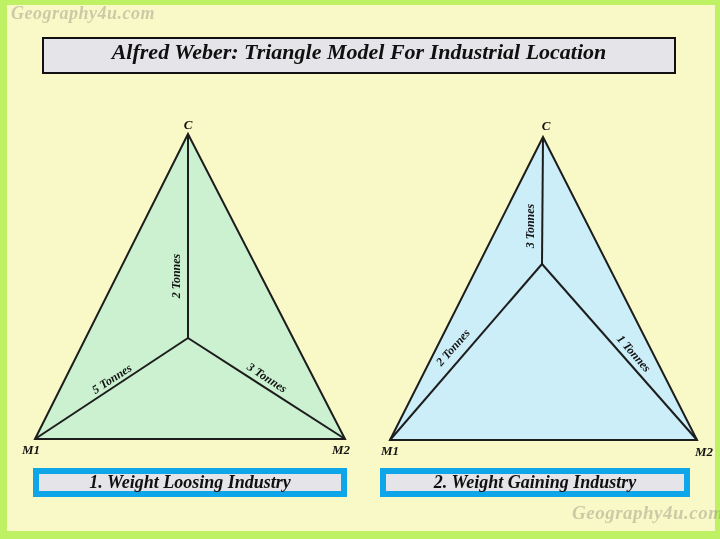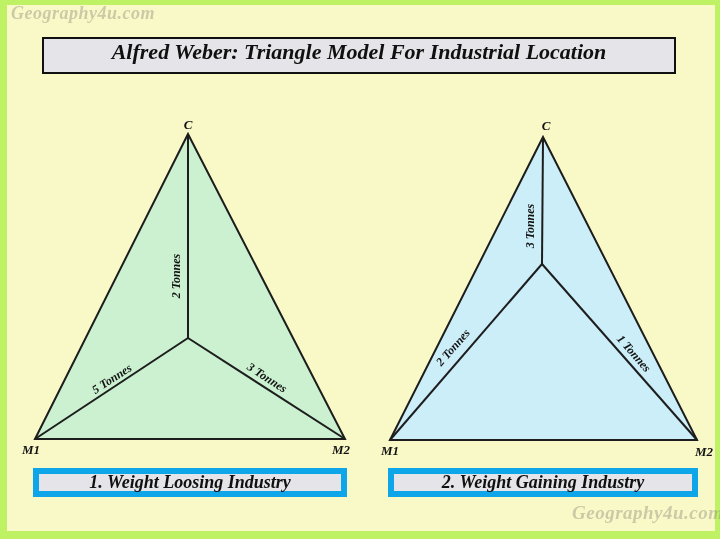--- a/index.html
+++ b/index.html
@@ -27,21 +27,21 @@
   .title-box span{
     font-weight:bold;font-style:italic;font-size:22px;color:#101010;
     white-space:nowrap;
   }
   .caption-box{
     position:absolute;top:468px;height:29px;
     background:#e4e4e9;border:6px solid #0ea5e9;box-sizing:border-box;
     display:flex;align-items:center;justify-content:center;
   }
   .caption-left{left:33px;width:314px;}
-  .caption-right{left:388px;width:310px;}
+  .caption-right{left:380px;width:310px;}
   .caption-box span{
     font-weight:bold;font-style:italic;font-size:18px;color:#101010;
     white-space:nowrap;
   }
   svg.diagram{position:absolute;left:0;top:0;}
   svg.diagram text{
     font-family:"Liberation Serif", serif;
     font-weight:bold;font-style:italic;fill:#121212;
   }
   svg.diagram .vertex{font-size:13px;}

